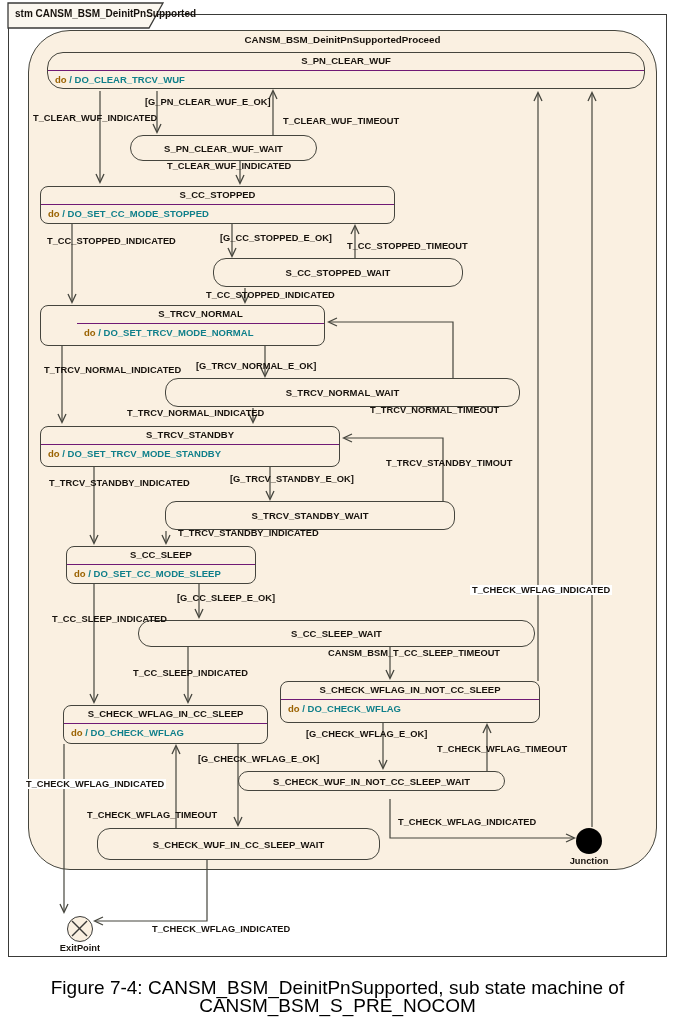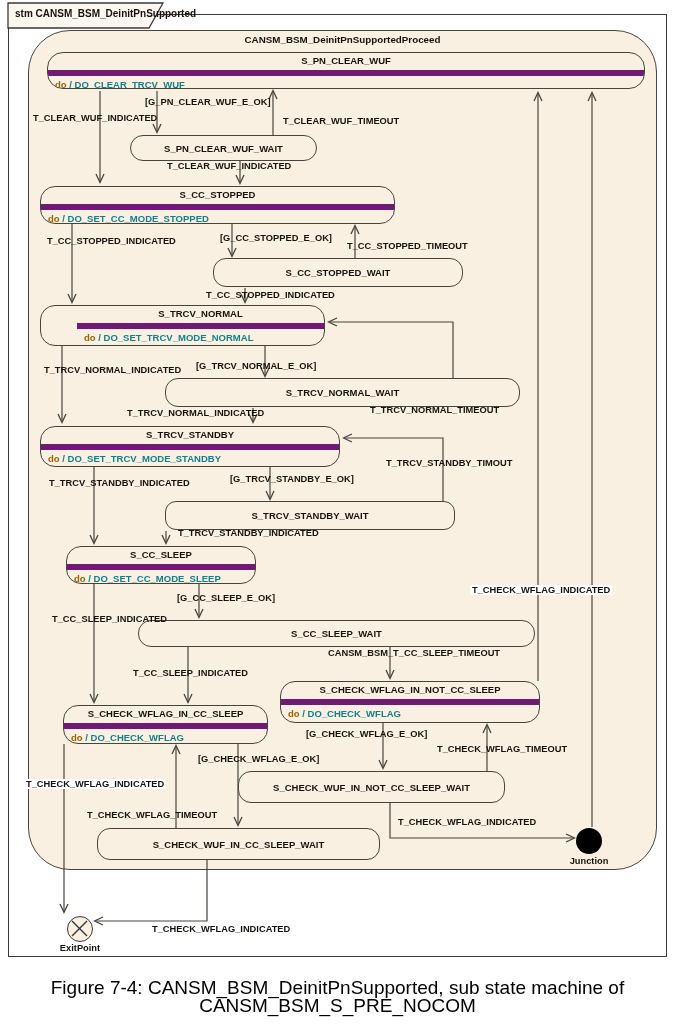--- a/index.html
+++ b/index.html
@@ -8,24 +8,24 @@
   
   .frame{position:absolute;left:8px;top:14px;width:659px;height:943px;
          border:1.5px solid #3a3a38;box-sizing:border-box;background:#ffffff;}
   .tab-text{position:absolute;left:15px;top:8px;font-size:10px;font-weight:bold;color:#17120d;white-space:nowrap;}
   
   .container{position:absolute;left:28px;top:30px;width:629px;height:840px;border:1.3px solid #45453d;
              border-radius:42px;background:#faf0e1;box-sizing:border-box;}
   .container-title{position:absolute;left:28px;top:34px;width:629px;text-align:center;
                    font-size:9.8px;font-weight:bold;color:#17120d;}
   
-  .st{position:absolute;background:#faf0e1;border:1.3px solid #45453d;border-radius:15px;
+  .st{position:absolute;background:#faf0e1;border:1.3px solid #45453d;border-radius:8px;
       box-sizing:border-box;color:#17120d;overflow:hidden;}
   .st .nm{display:block;text-align:center;font-size:9.5px;font-weight:bold;line-height:16px;height:17px;
-          border-bottom:6px solid #701a75;white-space:nowrap;}
+          border-bottom:1px solid #701a75;white-space:nowrap;}
   .st .do{display:block;font-size:9.5px;font-weight:bold;padding:3px 0 0 7px;white-space:nowrap;}
   .st.simple{border-radius:13px;display:flex;align-items:center;justify-content:center;}
   .st.simple .nm{border-bottom:none;height:auto;line-height:normal;}
   .do .kw{color:#9a6200;}
   .do .act{color:#0f7f8a;}
   
   .lbl{position:absolute;font-size:9.3px;font-weight:bold;color:#17120d;white-space:nowrap;}
   .lbl.wbg{background:#ffffff;padding:0 2px;}
   
   .junction{position:absolute;left:576px;top:828px;width:26px;height:26px;border-radius:50%;background:#000000;}
@@ -125,21 +125,21 @@
     <span class="nm">S_CC_SLEEP_WAIT</span>
   </div>
   <div class="st" style="left:280px;top:681px;width:260px;height:42px;">
     <span class="nm">S_CHECK_WFLAG_IN_NOT_CC_SLEEP</span>
     <span class="do"><span class="kw">do</span> <span class="act">/ DO_CHECK_WFLAG</span></span>
   </div>
   <div class="st" style="left:63px;top:705px;width:205px;height:39px;">
     <span class="nm">S_CHECK_WFLAG_IN_CC_SLEEP</span>
     <span class="do"><span class="kw">do</span> <span class="act">/ DO_CHECK_WFLAG</span></span>
   </div>
-  <div class="st simple" style="left:238px;top:771px;width:267px;height:32px;">
+  <div class="st simple" style="left:238px;top:771px;width:267px;height:20px;">
     <span class="nm">S_CHECK_WUF_IN_NOT_CC_SLEEP_WAIT</span>
   </div>
   <div class="st simple" style="left:97px;top:828px;width:283px;height:32px;">
     <span class="nm">S_CHECK_WUF_IN_CC_SLEEP_WAIT</span>
   </div>
 
   <div class="lbl" style="left:33px;top:113px;">T_CLEAR_WUF_INDICATED</div>
   <div class="lbl" style="left:145px;top:97px;">[G_PN_CLEAR_WUF_E_OK]</div>
   <div class="lbl" style="left:283px;top:116px;">T_CLEAR_WUF_TIMEOUT</div>
   <div class="lbl" style="left:167px;top:161px;">T_CLEAR_WUF_INDICATED</div>

